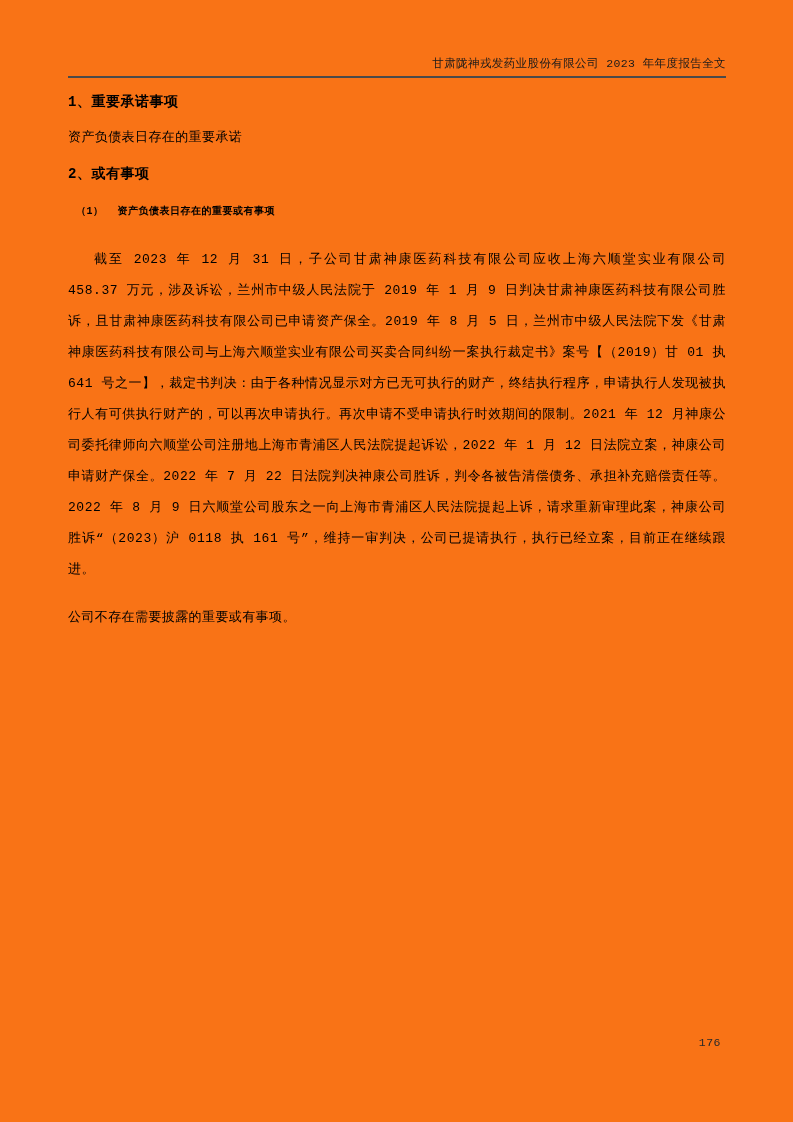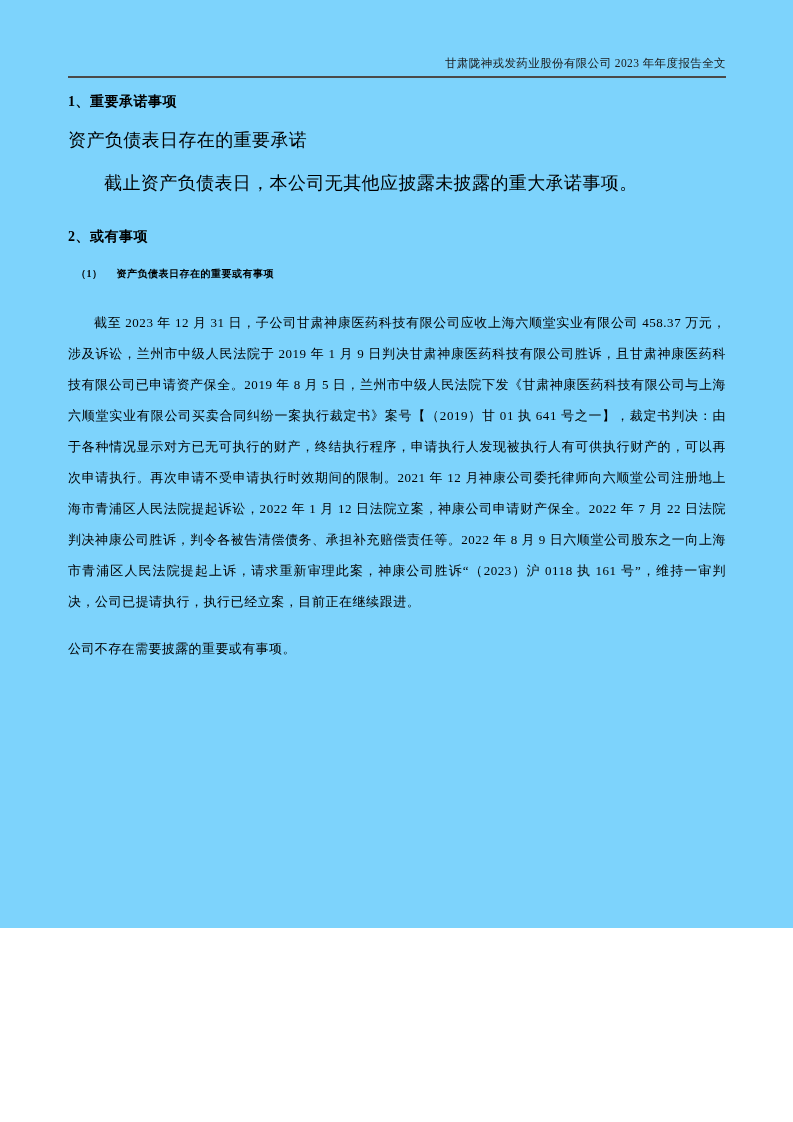--- a/index.html
+++ b/index.html
@@ -3,24 +3,24 @@
 <meta charset="utf-8">
 <style>
   html, body {
     margin: 0;
     padding: 0;
     background: #ffffff;
   }
   .page {
     position: relative;
     width: 793px;
-    height: 928px;
-    background: #7dd3fc;
+    height: 1122px;
+    background: #f97316;
     color: #000000;
-    font-family: Liberation Serif, serif;
+    font-family: Liberation Mono, monospace;
     overflow: hidden;
     box-sizing: border-box;
   }
   .header {
     position: absolute;
     top: 56px;
     left: 68px;
     right: 67px;
     text-align: right;
     font-size: 11.5px;
@@ -44,21 +44,21 @@
   .h2 {
     font-size: 14px;
     font-weight: 700;
     letter-spacing: 0.5px;
     margin: 0 0 17px 0;
   }
   .h2-spaced {
     margin-bottom: 21px;
   }
   .body-line {
-    font-size: 18px;
+    font-size: 13px;
     letter-spacing: 0.4px;
     margin: 16px 0 19px 0;
   }
   .body-line-indent {
     text-indent: 2em;
     margin-bottom: 33px;
   }
   .h3 {
     font-size: 10px;
     font-weight: 700;
@@ -100,21 +100,20 @@
     <span>甘肃陇神戎发药业股份有限公司 2023 年年度报告全文</span>
   </div>
 
   <div class="content">
 
 
     <div class="h2">1、重要承诺事项</div>
 
     <p class="body-line">资产负债表日存在的重要承诺</p>
 
-    <p class="body-line body-line-indent">截止资产负债表日，本公司无其他应披露未披露的重大承诺事项。</p>
 
     <div class="h2 h2-spaced">2、或有事项</div>
 
     <div class="h3">
       <span class="num">（1）</span><span>资产负债表日存在的重要或有事项</span>
     </div>
 
     <p class="para">截至 2023 年 12 月 31 日，子公司甘肃神康医药科技有限公司应收上海六顺堂实业有限公司 458.37 万元，涉及诉讼，兰州市中级人民法院于 2019 年 1 月 9 日判决甘肃神康医药科技有限公司胜诉，且甘肃神康医药科技有限公司已申请资产保全。2019 年 8 月 5 日，兰州市中级人民法院下发《甘肃神康医药科技有限公司与上海六顺堂实业有限公司买卖合同纠纷一案执行裁定书》案号【（2019）甘 01 执 641 号之一】，裁定书判决：由于各种情况显示对方已无可执行的财产，终结执行程序，申请执行人发现被执行人有可供执行财产的，可以再次申请执行。再次申请不受申请执行时效期间的限制。2021 年 12 月神康公司委托律师向六顺堂公司注册地上海市青浦区人民法院提起诉讼，2022 年 1 月 12 日法院立案，神康公司申请财产保全。2022 年 7 月 22 日法院判决神康公司胜诉，判令各被告清偿债务、承担补充赔偿责任等。2022 年 8 月 9 日六顺堂公司股东之一向上海市青浦区人民法院提起上诉，请求重新审理此案，神康公司胜诉“（2023）沪 0118 执 161 号”，维持一审判决，公司已提请执行，执行已经立案，目前正在继续跟进。</p>
 
 

